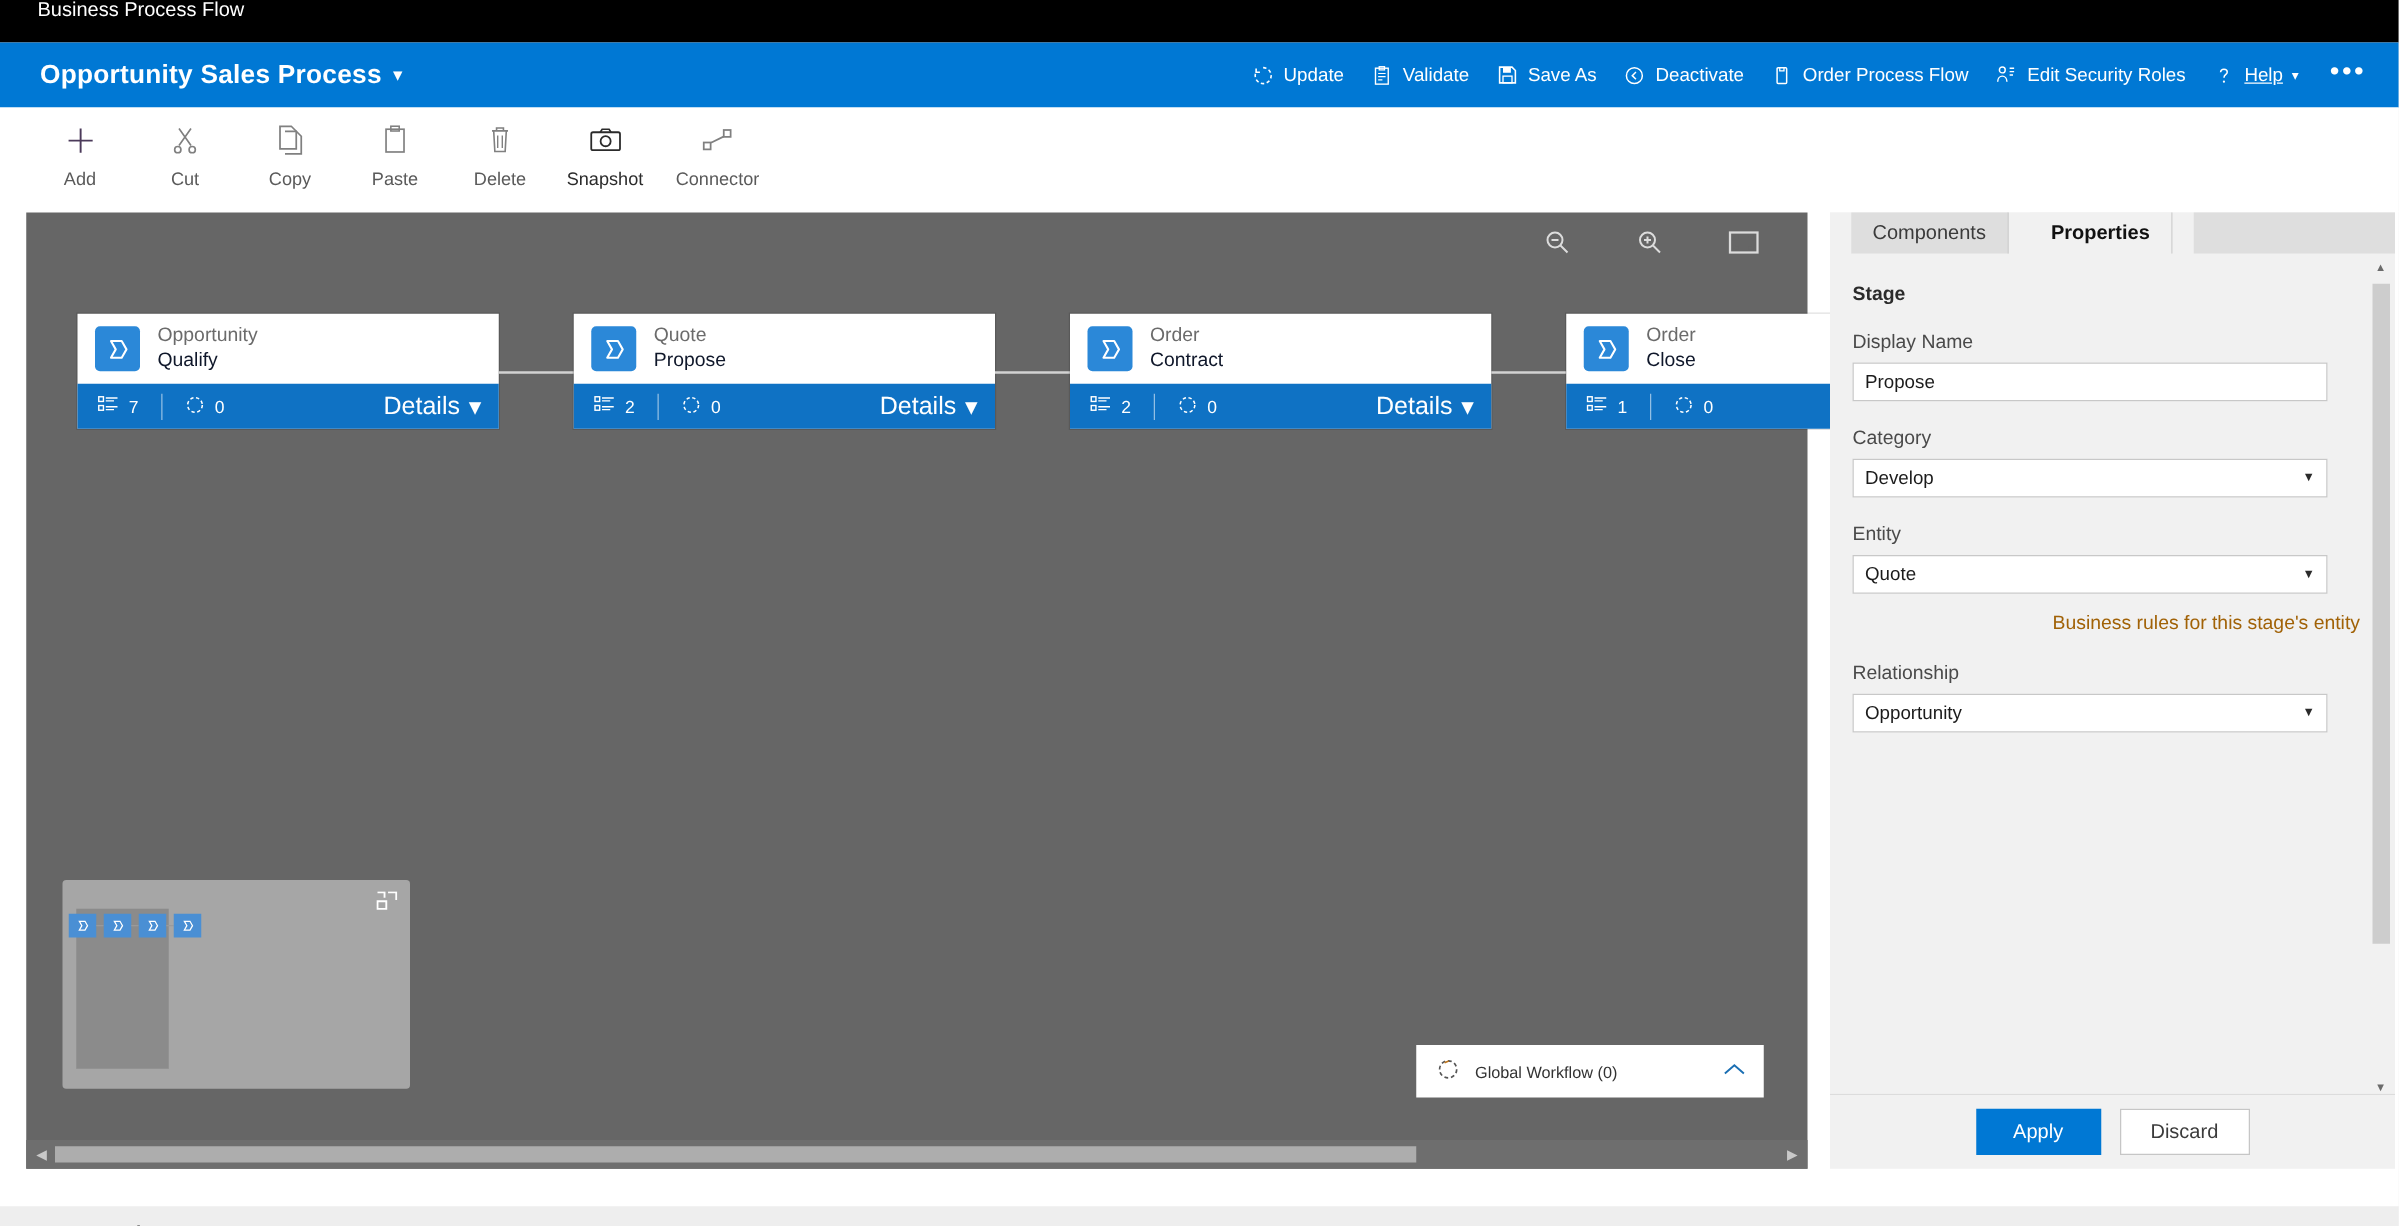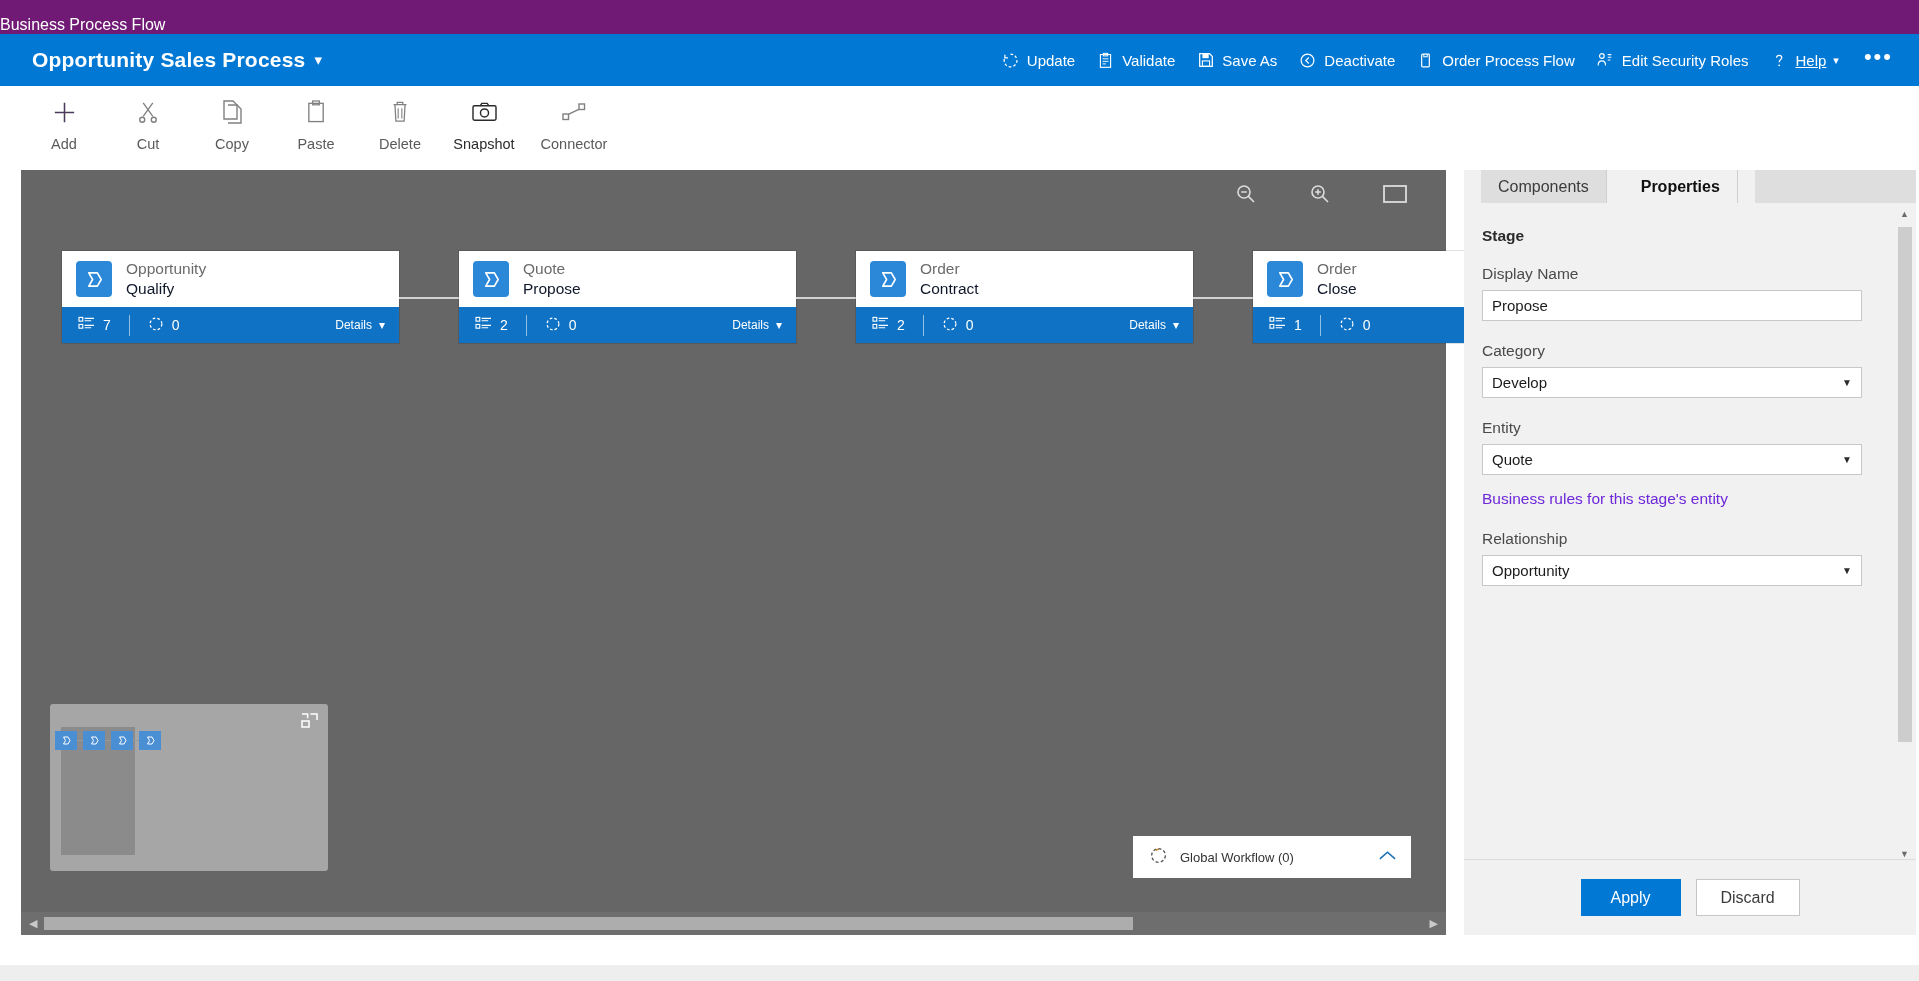--- a/index.html
+++ b/index.html
@@ -6,24 +6,25 @@
   html, body {
     width: 1919px; height: 981px;
     font-family: "Liberation Sans", sans-serif;
     background: #ffffff;
     overflow: hidden;
   }
 
   
   .titlebar {
     height: 34px;
-    background: #701a75;
+    background: #000000;
     color: #ffffff;
     display: flex;
-    align-items: flex-end;
+    align-items: flex-start;
+    padding-left: 30px;
     font-size: 16px;
   }
 
   
   .cmdheader {
     height: 52px;
     background: #0078d4;
     color: #ffffff;
     display: flex;
     align-items: center;
@@ -138,21 +139,21 @@
     height: 36px;
     background: #0f72c4;
     color: #ffffff;
     display: flex;
     align-items: center;
     padding: 0 14px 0 16px;
     font-size: 14px;
   }
   .foot-metric { display: flex; align-items: center; gap: 8px; }
   .foot-sep { width: 1px; height: 21px; background: rgba(255,255,255,.55); margin: 0 18px; }
-  .foot-details { margin-left: auto; display: flex; align-items: center; gap: 7px; font-size: 12px; cursor: pointer; }
+  .foot-details { margin-left: auto; display: flex; align-items: center; gap: 7px; font-size: 20px; cursor: pointer; }
   .connector-line { width: 60px; height: 2px; background: #d2d2d2; margin-top: 46px; flex: none; }
 
   
   .minimap {
     position: absolute;
     left: 29px; bottom: 64px;
     width: 278px; height: 167px;
     background: #a6a6a6;
     border-radius: 3px;
   }
@@ -237,32 +238,32 @@
     border: 1px solid #c8c8c8;
     font-size: 15px;
     color: #1b1b1b;
     padding: 0 9px;
     font-family: "Liberation Sans", sans-serif;
     display: flex; align-items: center;
     margin-bottom: 21px;
   }
   .p-select { position: relative; padding-right: 26px; }
   .p-select .caret { position: absolute; right: 9px; font-size: 10px; color: #2b2b2b; }
-  .p-link { font-size: 15.5px; color: #6d28d9; margin: -6px 0 22px 0; cursor: pointer; }
+  .p-link { font-size: 15.5px; color: #a16207; margin: -6px 0 22px 0; cursor: pointer; text-align: right; }
   .p-vscroll {
     position: absolute;
     right: 3px; top: 6px;
     width: 17px; height: 100%;
     display: flex; flex-direction: column; align-items: center;
   }
   .vs-arrow { font-size: 9px; color: #6b6b6b; height: 16px; cursor: pointer; }
   .vs-track { flex: 1; width: 14px; background: #f1f1f1; position: relative; margin: 2px 0; }
   .vs-thumb { position: absolute; top: 0; width: 14px; height: 83%; background: #cdcdcd; cursor: pointer; }
   .panel-foot {
-    height: 76px;
+    height: 60px;
     border-top: 1px solid #dcdcdc;
     display: flex;
     align-items: center;
     justify-content: center;
     gap: 15px;
   }
   .btn-apply {
     width: 100px; height: 37px;
     background: #0078d4; color: #ffffff;
     border: none; font-size: 16px;

